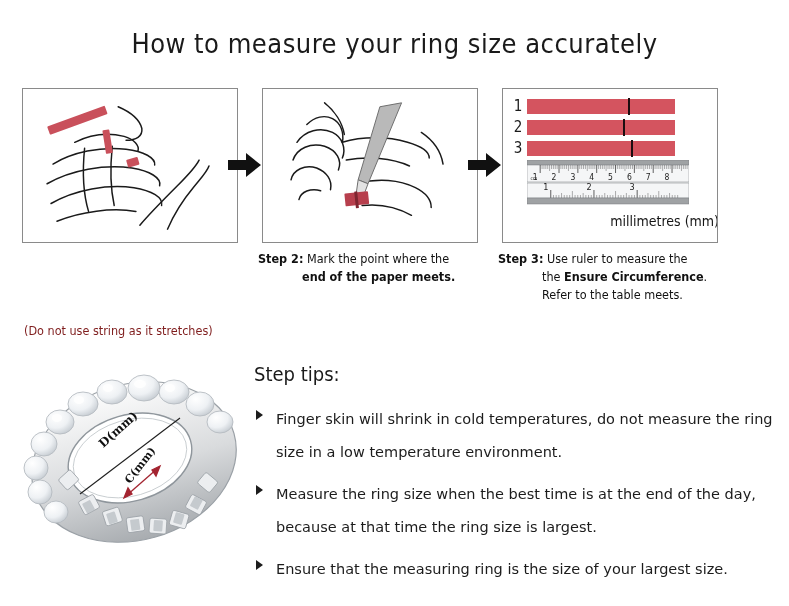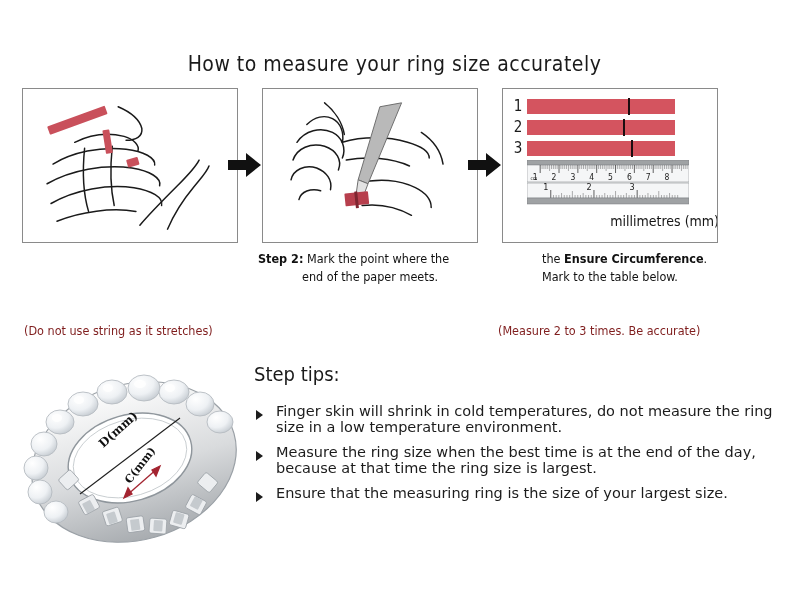--- a/index.html
+++ b/index.html
@@ -17,26 +17,25 @@
   }
 
   
   .page-title {
     position: absolute;
     left: 0;
     top: 28px;
     width: 789px;
     text-align: center;
     font-family: "DejaVu Sans Condensed", "Liberation Sans", sans-serif;
-    font-size: 21px;
+    font-size: 27px;
     letter-spacing: 0.5px;
     color: #1a1a1a;
     font-weight: 400;
     white-space: nowrap;
-    margin-top: 24px;
   }
 
   
   .steps-row {
     position: absolute;
     left: 0;
     top: 88px;
     width: 789px;
     height: 160px;
   }
@@ -81,21 +80,21 @@
     line-height: 18px;
     color: #111111;
   }
   #caption-1 { left: 12px; }
   #caption-2 { left: 258px; }
   #caption-3 { left: 498px; }
 
   .caption-line { white-space: nowrap; }
   .caption-line.first { text-indent: 0; }
   .caption-line.indent { padding-left: 40px; }
-  #caption-2 .caption-line.indent { padding-left: 44px; }
+  #caption-2 .caption-line.indent { padding-left: 44px; font-weight: bold; }
   #caption-3 .caption-line.indent { padding-left: 44px; }
   .step-label { font-weight: bold; }
   .strong-inline { font-weight: bold; }
 
   .note-line {
     position: absolute;
     top: 72px;
     left: 0;
     white-space: nowrap;
     font-family: "DejaVu Sans Condensed", "Liberation Sans", sans-serif;
@@ -199,21 +198,21 @@
     color: #1a1a1a;
     margin-bottom: 17px;
     white-space: nowrap;
   }
   .tip-item {
     position: relative;
     padding-left: 22px;
     margin-bottom: 9px;
     font-family: "DejaVu Sans", sans-serif;
     font-size: 14.5px;
-    line-height: 16px;
+    line-height: 33px;
     color: #1c1c1c;
   }
   .tip-bullet {
     position: absolute;
     left: 2px;
     top: 7px;
     width: 0;
     height: 0;
     border-left: 7px solid #1c1c1c;
     border-top: 5px solid transparent;
@@ -631,25 +630,28 @@
 
   <div class="caption-block" id="caption-2">
     <div class="caption-line first">
       <span class="step-label">Step 2:</span>
       <span>Mark the point where the</span>
     </div>
     <div class="caption-line indent">end of the paper meets.</div>
   </div>
 
   <div class="caption-block" id="caption-3">
+    <div class="caption-line first">
+      <span class="step-label">Step 3:</span>
+      <span>Use ruler to measure the</span>
+    </div>
     <div class="caption-line indent">
       <span>the </span><span class="strong-inline">Ensure Circumference</span><span>.</span>
     </div>
-    <div class="caption-line indent">Mark to the table below.</div>
-    <div class="note-line">(Measure 2 to 3 times. Be accurate)</div>
+    <div class="caption-line indent">Refer to the table meets.</div>
   </div>
 </div>
 
 <div class="ring-figure">
   <svg width="232" height="215" viewBox="0 0 232 215">
     <defs>
       <linearGradient id="bandGrad" x1="0" y1="0" x2="0" y2="1">
         <stop offset="0%" stop-color="#fdfdfd"></stop>
         <stop offset="55%" stop-color="#d9dbdd"></stop>
         <stop offset="100%" stop-color="#a8acb0"></stop>

